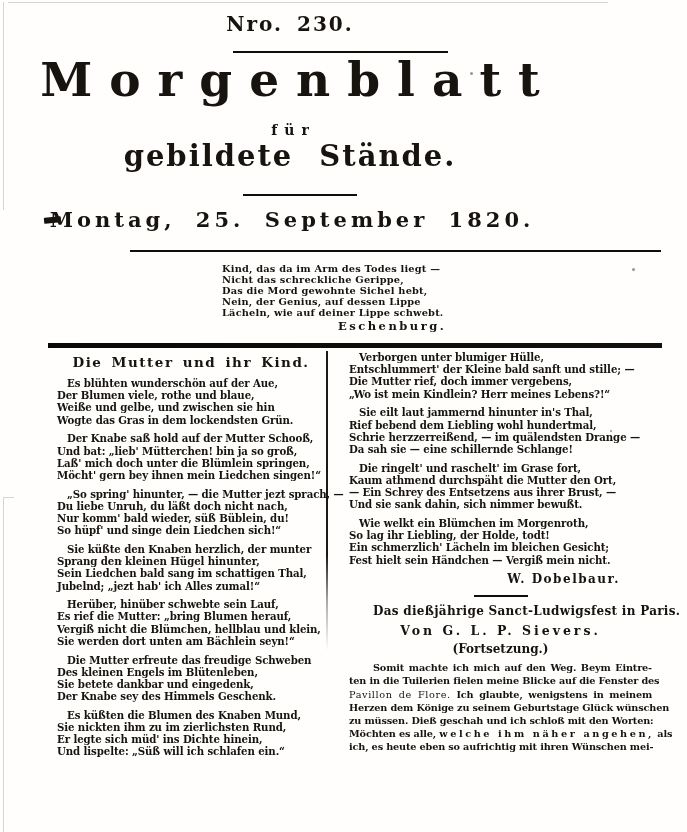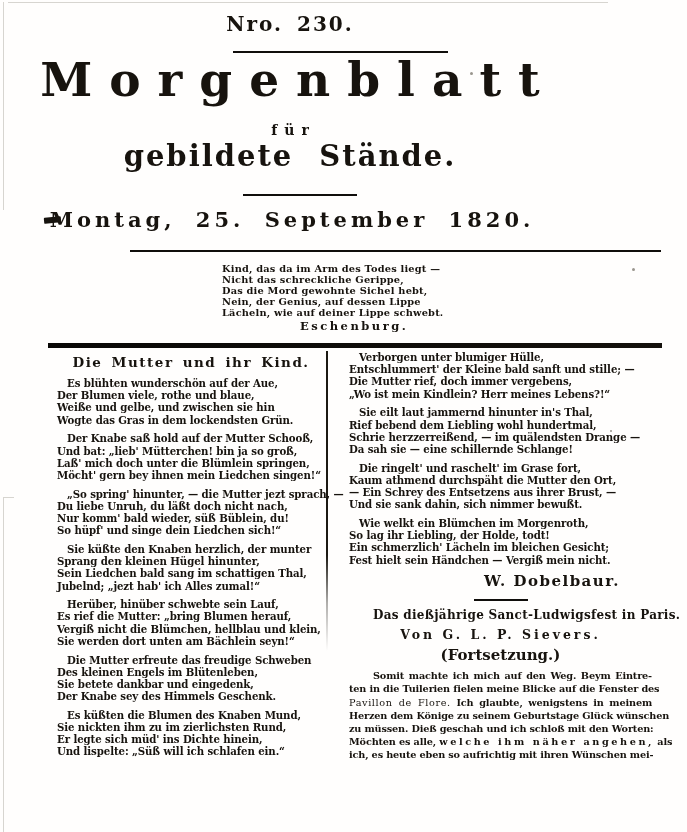--- a/index.html
+++ b/index.html
@@ -10,36 +10,36 @@
   .ctr{position:absolute;left:0;width:580px;text-align:center;font-weight:bold;}
   .rule{position:absolute;background:#100e0b;}
   
   .nro{top:12px;font-size:20px;letter-spacing:2px;word-spacing:5px;}
   .masthead{top:52px;font-size:47px;letter-spacing:17px;padding-left:17px;box-sizing:border-box;}
   .fuer{top:122px;font-size:14px;letter-spacing:7px;padding-left:7px;box-sizing:border-box;}
   .sub{top:139px;font-size:29px;letter-spacing:2px;word-spacing:14px;}
   .date{top:207px;font-size:21px;letter-spacing:4px;word-spacing:9px;padding-left:4px;box-sizing:border-box;}
   
   .epigraph{position:absolute;left:222px;top:263px;font-weight:bold;font-size:9.8px;line-height:11px;letter-spacing:.2px;white-space:nowrap;}
-  .epi-attr{margin-top:3px;margin-left:78px;font-size:11.5px;letter-spacing:2.5px;}
+  .epi-attr{margin-top:3px;margin-left:116px;font-size:11.5px;letter-spacing:2.5px;}
   
   .divider{position:absolute;left:326px;top:351px;width:2px;height:300px;
     background:linear-gradient(#1c1913 0%,#1c1913 68%,rgba(28,25,19,.35) 84%,rgba(28,25,19,0) 100%);}
   .col{position:absolute;font-weight:bold;}
   .col-left{left:57px;top:354px;width:268px;}
   .col-right{left:349px;top:351px;width:303px;}
   .poem-title{text-align:center;font-size:13.5px;letter-spacing:1.5px;word-spacing:3px;margin-bottom:7px;}
   .stanza{margin-bottom:6.5px;}
   .pline{font-size:10.2px;line-height:12.2px;white-space:nowrap;letter-spacing:-.1px;}
   .pline.first{text-indent:10px;}
-  .poem-attr{text-align:right;padding-right:32px;font-size:15px;letter-spacing:1.5px;margin-top:3px;}
+  .poem-attr{text-align:right;padding-right:32px;font-size:12px;letter-spacing:1.5px;margin-top:3px;}
   .short-rule{width:54px;height:2px;background:#100e0b;margin:9px auto 7px auto;}
   .art-title{text-align:center;font-size:12px;letter-spacing:.3px;white-space:nowrap;margin-left:24px;}
   .art-byline{text-align:center;font-size:12.5px;letter-spacing:3px;margin-top:5px;}
-  .art-cont{text-align:center;font-size:15px;margin-top:4px;}
+  .art-cont{text-align:center;font-size:12px;margin-top:4px;}
   .prose{margin-top:5px;}
   .prose-line{font-size:9.7px;line-height:13.2px;letter-spacing:-.15px;white-space:nowrap;
     text-align:justify;text-align-last:justify;}
   .prose-line.indent{text-indent:24px;}
   .prose-line.plain{text-align:left;text-align-last:left;}
   .antiqua{font-weight:normal;letter-spacing:.6px;}
   .spaced{letter-spacing:2.6px;}
   
   .edge{position:absolute;background:#d7d5d0;}
   .speck{position:absolute;background:#9a968e;border-radius:50%;}

